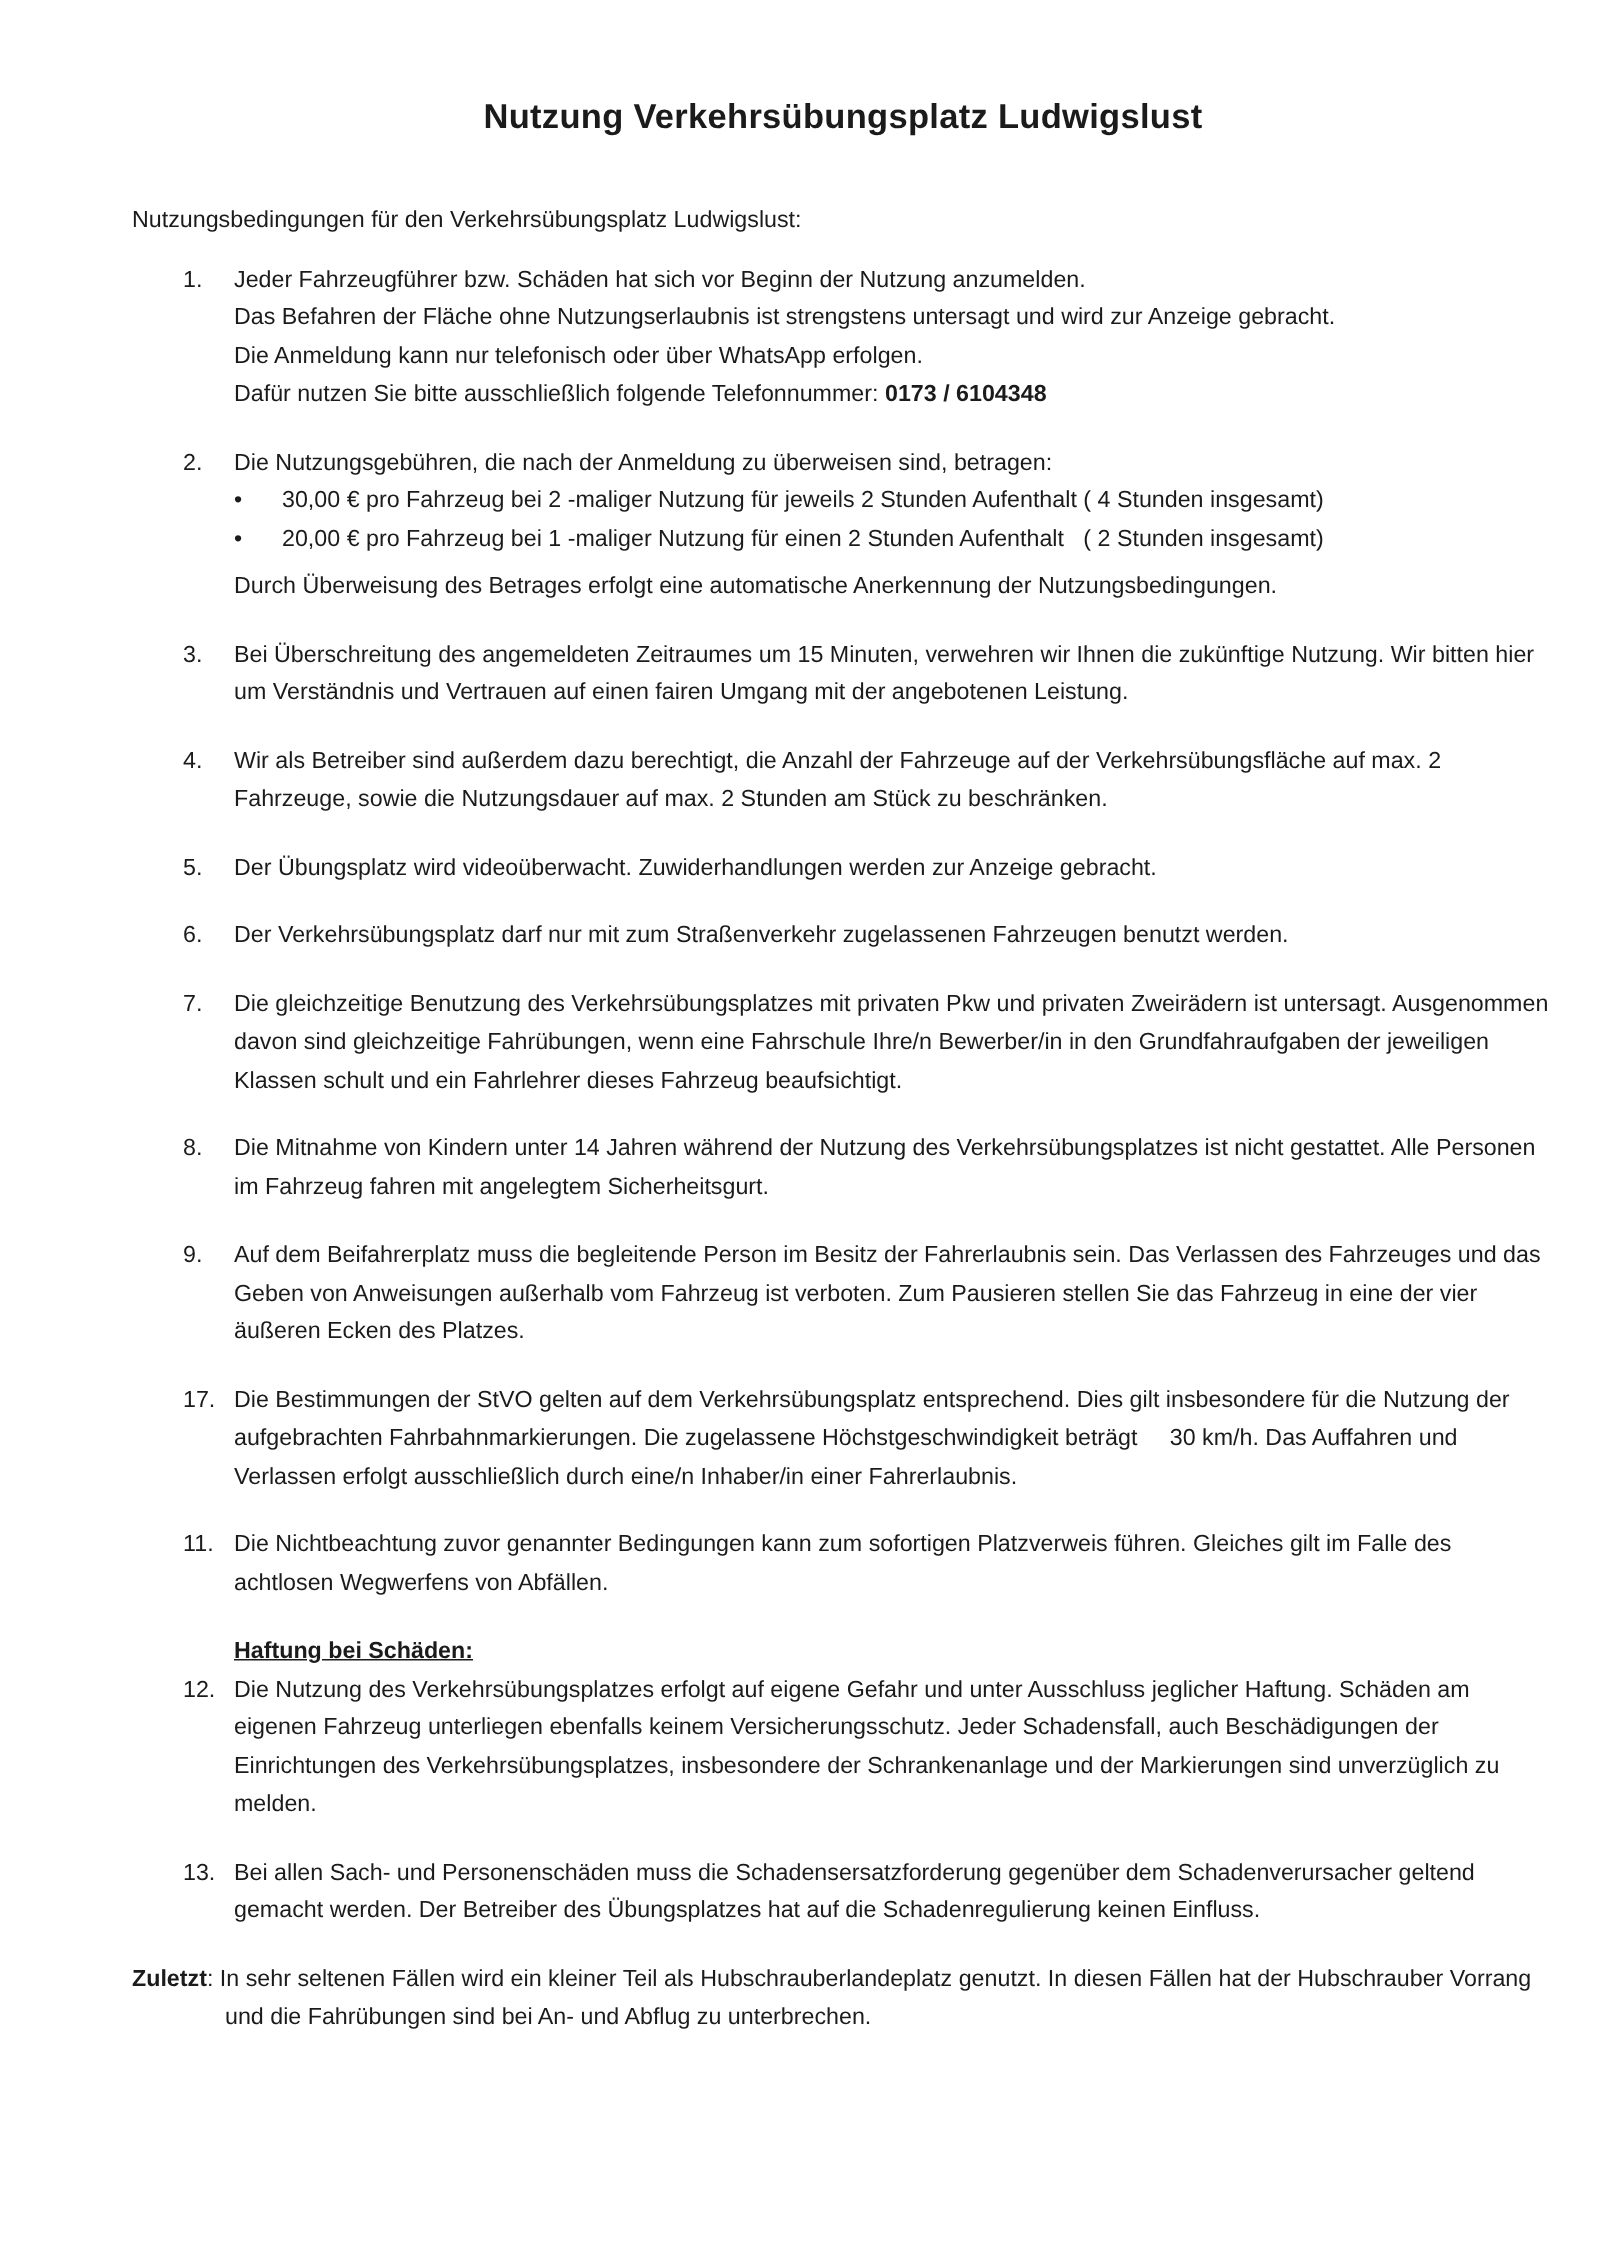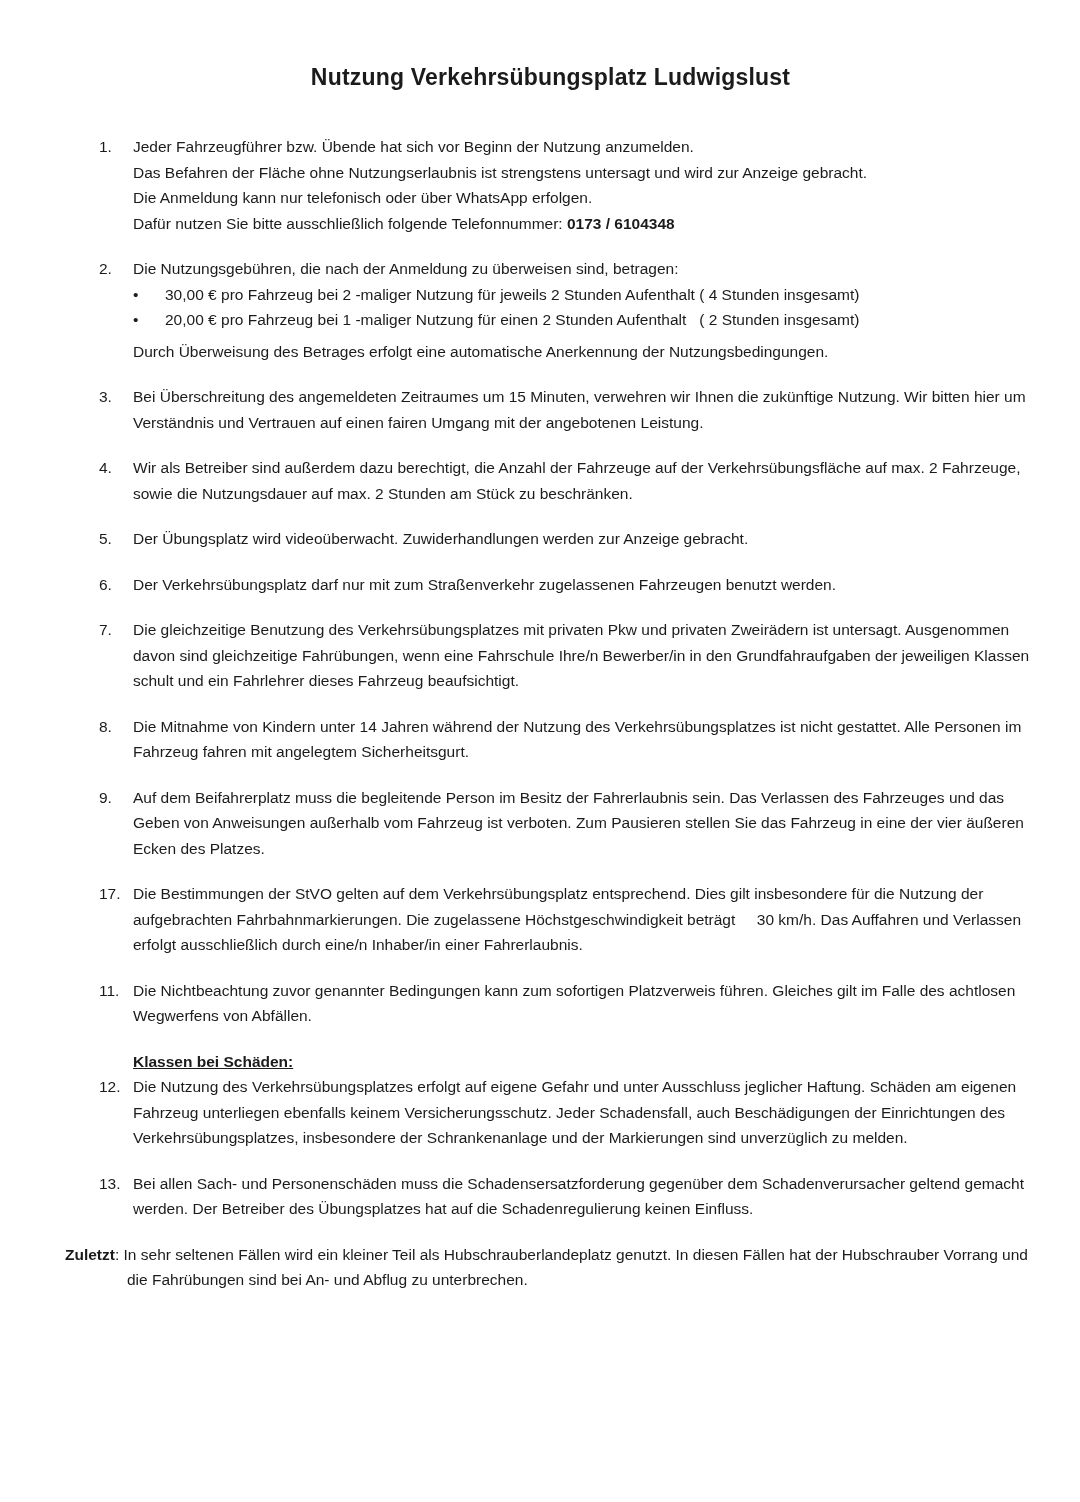--- a/index.html
+++ b/index.html
@@ -9,21 +9,21 @@
     height: 1502px;
     overflow: hidden;
     color: #1b1b1b;
     font-family: "Liberation Sans", sans-serif;
     font-size: 15.5px;
     line-height: 25.5px;
   }
   .page {
     width: 1080px;
     height: 1502px;
-    padding: 62px 44px 0 65px;
+    padding: 62px 44px 0 88px;
   }
   .title {
     text-align: center;
     font-size: 23px;
     line-height: 30px;
     font-weight: 700;
     margin-bottom: 42px;
     letter-spacing: 0.2px;
   }
   .intro {
@@ -63,27 +63,28 @@
     font-weight: 700;
   }
 </style>
 </head>
 <body>
 
 <div class="page">
 
   <h1 class="title">Nutzung Verkehrsübungsplatz Ludwigslust</h1>
 
+  <p class="intro">Nutzungsbedingungen für den Verkehrsübungsplatz Ludwigslust:</p>
 
   <div class="rules">
 
     <div class="item">
       <span class="num">1.</span>
       <div class="body">
-        <div class="ln">Jeder Fahrzeugführer bzw. Übende hat sich vor Beginn der Nutzung anzumelden.</div>
+        <div class="ln">Jeder Fahrzeugführer bzw. Schäden hat sich vor Beginn der Nutzung anzumelden.</div>
         <div class="ln">Das Befahren der Fläche ohne Nutzungserlaubnis ist strengstens untersagt und wird zur Anzeige gebracht.</div>
         <div class="ln">Die Anmeldung kann nur telefonisch oder über WhatsApp erfolgen.</div>
         <div class="ln"><span>Dafür nutzen Sie bitte ausschließlich folgende Telefonnummer: </span><span class="bold">0173 / 6104348</span></div>
       </div>
     </div>
 
     <div class="item">
       <span class="num">2.</span>
       <div class="body">
         <div class="ln">Die Nutzungsgebühren, die nach der Anmeldung zu überweisen sind, betragen:</div>
@@ -139,21 +140,21 @@
     <div class="item">
       <span class="num">17.</span>
       <div class="body ln">Die Bestimmungen der StVO gelten auf dem Verkehrsübungsplatz entsprechend. Dies gilt insbesondere für die Nutzung der aufgebrachten Fahrbahnmarkierungen. Die zugelassene Höchstgeschwindigkeit beträgt &nbsp;&nbsp;&nbsp;&nbsp;30 km/h. Das Auffahren und Verlassen erfolgt ausschließlich durch eine/n Inhaber/in einer Fahrerlaubnis.</div>
     </div>
 
     <div class="item">
       <span class="num">11.</span>
       <div class="body ln">Die Nichtbeachtung zuvor genannter Bedingungen kann zum sofortigen Platzverweis führen. Gleiches gilt im Falle des achtlosen Wegwerfens von Abfällen.</div>
     </div>
 
-    <div class="section-heading">Klassen bei Schäden:</div>
+    <div class="section-heading">Haftung bei Schäden:</div>
 
     <div class="item">
       <span class="num">12.</span>
       <div class="body ln">Die Nutzung des Verkehrsübungsplatzes erfolgt auf eigene Gefahr und unter Ausschluss jeglicher Haftung. Schäden am eigenen Fahrzeug unterliegen ebenfalls keinem Versicherungsschutz. Jeder Schadensfall, auch Beschädigungen der Einrichtungen des Verkehrsübungsplatzes, insbesondere der Schrankenanlage und der Markierungen sind unverzüglich zu melden.</div>
     </div>
 
     <div class="item">
       <span class="num">13.</span>
       <div class="body ln">Bei allen Sach- und Personenschäden muss die Schadensersatzforderung gegenüber dem Schadenverursacher geltend gemacht werden. Der Betreiber des Übungsplatzes hat auf die Schadenregulierung keinen Einfluss.</div>
     </div>

